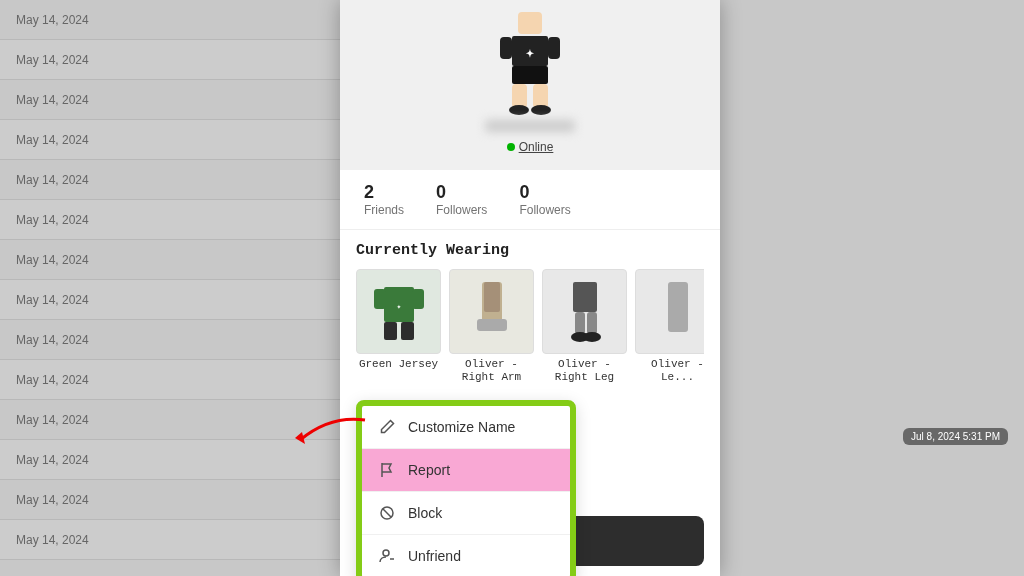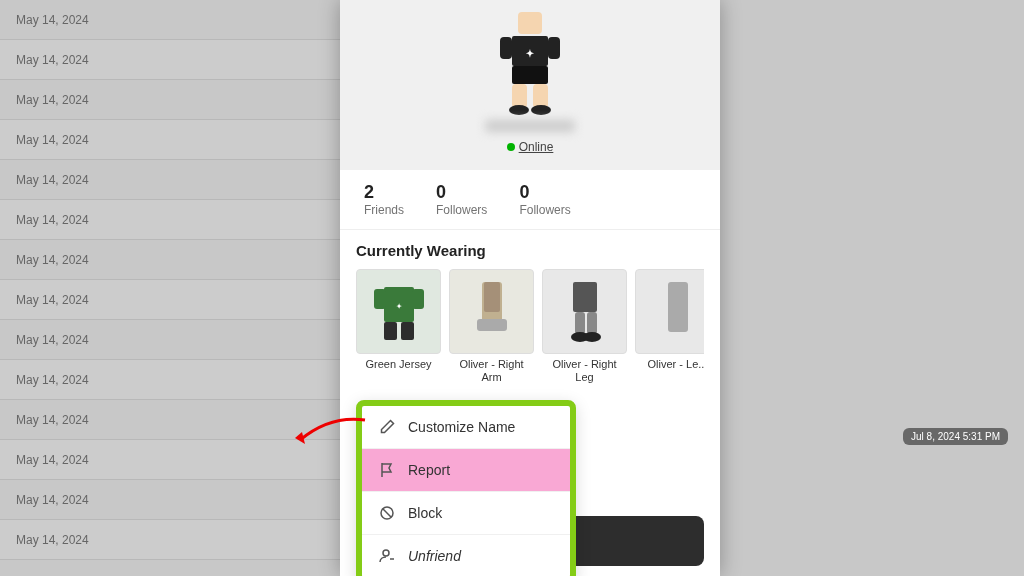--- a/index.html
+++ b/index.html
@@ -99,20 +99,21 @@
       color: #222;
     }
     .stat-label {
       font-size: 12px;
       color: #737373;
     }
 
     
     .currently-wearing {
       padding: 12px 16px 8px;
+      font-family: Liberation Mono, monospace;
     }
     .section-title {
       font-size: 15px;
       font-weight: 700;
       color: #222;
       margin-bottom: 10px;
     }
     .items-row {
       display: flex;
       gap: 8px;
@@ -160,21 +161,21 @@
     .menu-item {
       display: flex;
       align-items: center;
       padding: 12px 16px;
       gap: 12px;
       cursor: pointer;
       font-size: 14px;
       color: #333;
       border-bottom: 1px solid #f0f0f0;
     }
-    .menu-item:last-child { border-bottom: none; font-style: italic; }
+    .menu-item:last-child { border-bottom: none; }
     .menu-item.hovered { background: #f9a8d4; }
     .menu-icon {
       width: 18px;
       height: 18px;
       display: flex;
       align-items: center;
       justify-content: center;
       color: #555;
     }
 

